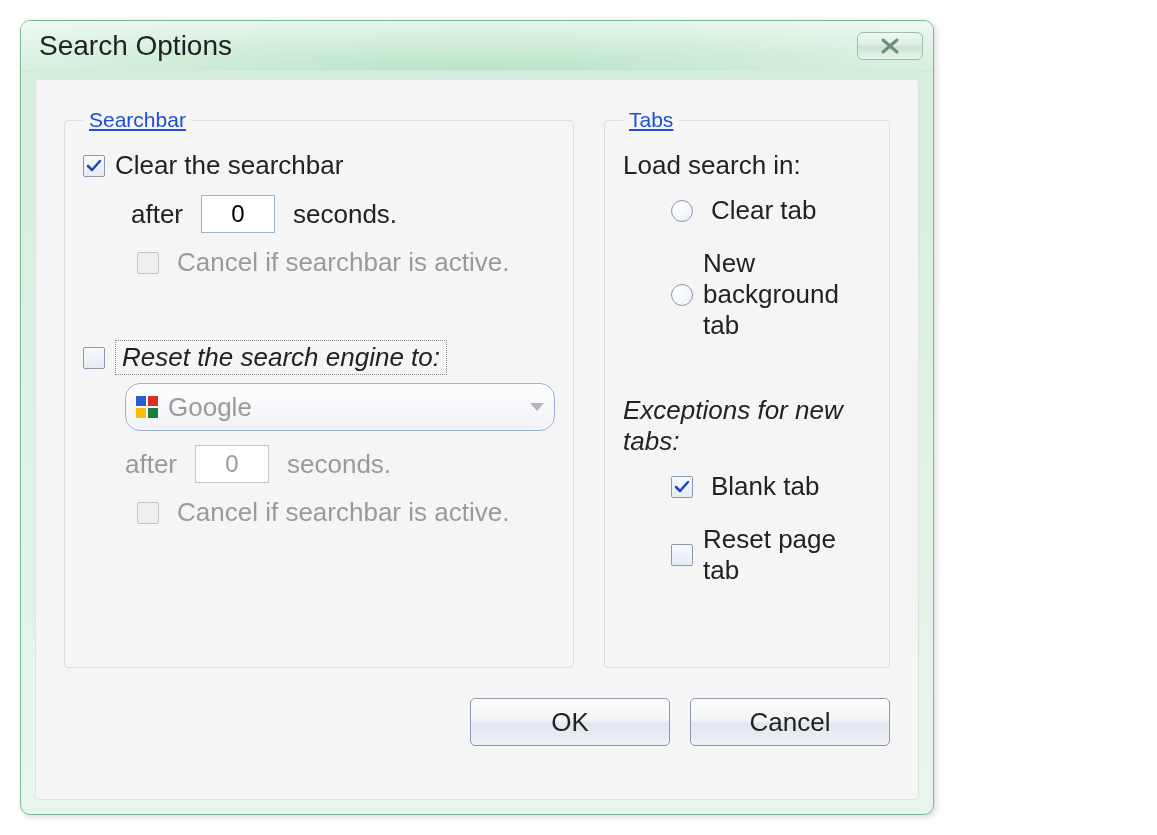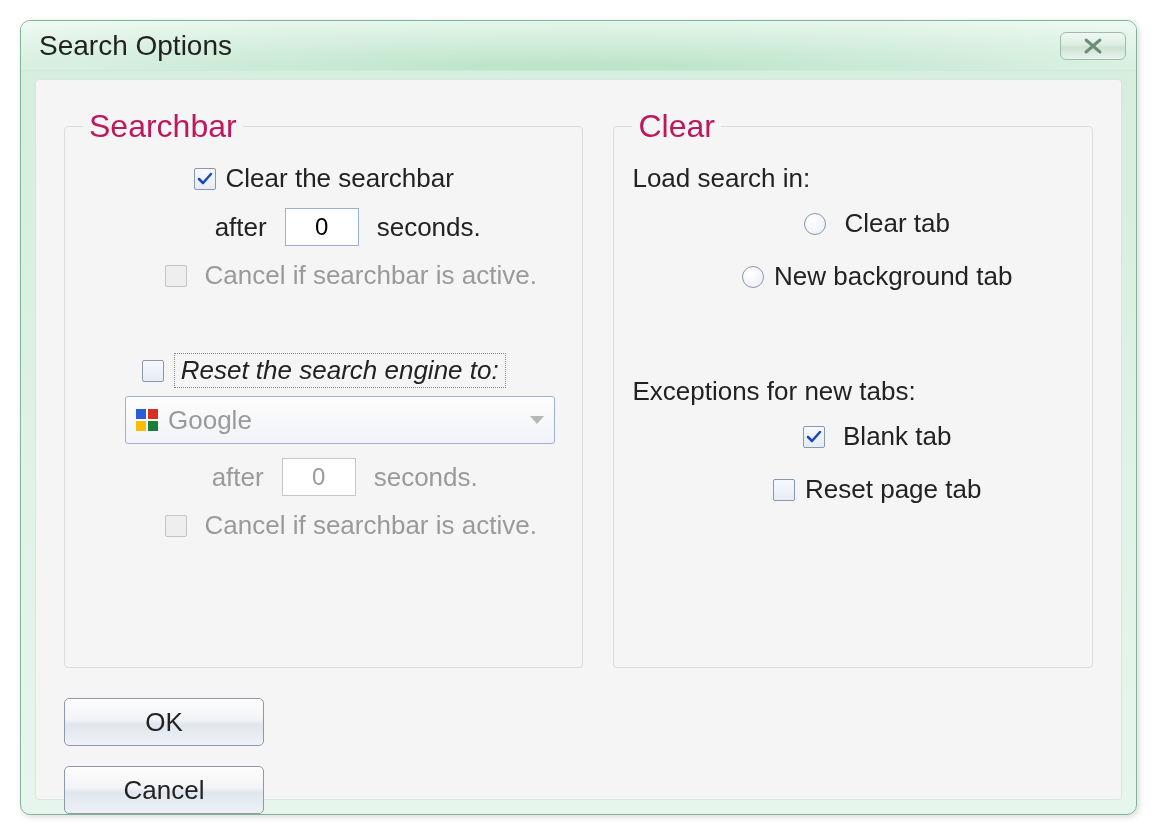--- a/index.html
+++ b/index.html
@@ -5,21 +5,21 @@
   * { box-sizing: border-box; }
   body {
     margin: 0;
     padding: 20px;
     background: #fff;
     font-family: "Segoe UI", Tahoma, sans-serif;
     font-size: 26px;
     color: #222;
   }
   .window {
-    width: 1117px;
+    width: 914px;
     height: 795px;
     border: 1px solid #7fb594;
     border-radius: 10px;
     background: linear-gradient(180deg, #e7f6ed 0%, #d5eedd 6%, #e7f6ed 100%);
     overflow: hidden;
     position: relative;
     box-shadow: 2px 2px 6px rgba(0,0,0,0.15);
   }
   .titlebar {
     height: 50px;
@@ -64,24 +64,25 @@
     border: 1px solid #dcdcdc;
     border-radius: 4px;
     padding: 18px 18px 18px 18px;
     margin: 0;
     position: relative;
   }
   fieldset.left  { flex: 1 1 52%; }
   fieldset.right { flex: 1 1 48%; }
   legend {
     padding: 0 6px;
-    font-size: 32px;
-    color: #be185d;
-  }
-  .row { display:flex; align-items:center; gap: 10px; justify-content: center; }
+    font-size: 21px;
+    color: #1d4ed8;
+    text-decoration: underline;
+  }
+  .row { display:flex; align-items:center; gap: 10px; }
   .indent1 { padding-left: 48px; }
   .indent2 { padding-left: 54px; }
   .indent-reset { padding-left: 42px; }
   .block-gap { margin-top: 22px; }
   .small-gap { margin-top: 14px; gap: 18px; }
   .big-gap { margin-top: 62px; font-style: italic; }
 
   .disabled { color: #9a9a9a; }
   .disabled .num-input { color:#9a9a9a; border-color:#c7c7c7; }
 
@@ -119,21 +120,21 @@
     border: 1px solid #9db1d1;
     background: #fff;
     font-size: 24px;
     padding: 2px 4px;
   }
   .dropdown {
     width: 430px;
     height: 48px;
     border: 1px solid #9eb0d6;
     background: linear-gradient(180deg,#fdfdfd 0%, #f1f3f8 100%);
-    border-radius: 3px;
+    border-radius: 15px;
     display:flex;align-items:center;justify-content:space-between;
     padding: 0 10px 0 8px;
     color:#9a9a9a;
     margin-top: 8px;
     cursor:pointer;
   }
   .dropdown .dd-left { display:flex;align-items:center;gap:8px; }
   .dd-caret {
     width:0;height:0;border-left:7px solid transparent;border-right:7px solid transparent;border-top:8px solid #b6b6b6;
   }
@@ -142,21 +143,20 @@
     padding: 1px 6px;
   }
 
   .heading { margin-bottom: 10px; }
 
   .buttons {
     display: flex;
     justify-content: flex-end;
     gap: 20px;
     margin-top: 30px;
-    flex-direction: column;
   }
   .btn {
     width: 200px;
     height: 48px;
     border: 1px solid #8d9aae;
     border-radius: 5px;
     background: linear-gradient(180deg,#fdfdfd 0%, #f2f4f7 45%, #e1e6ee 55%, #eef1f6 100%);
     font-size: 26px;
     cursor: pointer;
     display:flex;align-items:center;justify-content:center;
@@ -233,34 +233,34 @@
           <span>seconds.</span>
         </div>
 
         <div class="row indent2 small-gap disabled">
           <span class="chk disabled"></span>
           <span>Cancel if searchbar is active.</span>
         </div>
       </fieldset>
 
       <fieldset class="right">
-        <legend>Clear</legend>
+        <legend>Tabs</legend>
 
         <div class="heading">Load search in:</div>
 
         <div class="row indent1 small-gap">
           <span class="radio"></span>
           <span>Clear tab</span>
         </div>
         <div class="row indent1 block-gap">
           <span class="radio"></span>
           <span>New background tab</span>
         </div>
 
-        <div class="heading" style="margin-top:84px;">Exceptions for new tabs:</div>
+        <div class="heading" style="margin-top:54px;font-style:italic;">Exceptions for new tabs:</div>
 
         <div class="row indent1 small-gap">
           <span class="chk">
             <svg width="16" height="16" viewBox="0 0 16 16">
                 <path d="M2 8 L6 12 L14 3" stroke="#1a49b7" stroke-width="2.5" fill="none" stroke-linecap="round" stroke-linejoin="round"></path>
               </svg>
           </span>
           <span>Blank tab</span>
         </div>
         <div class="row indent1 block-gap">

